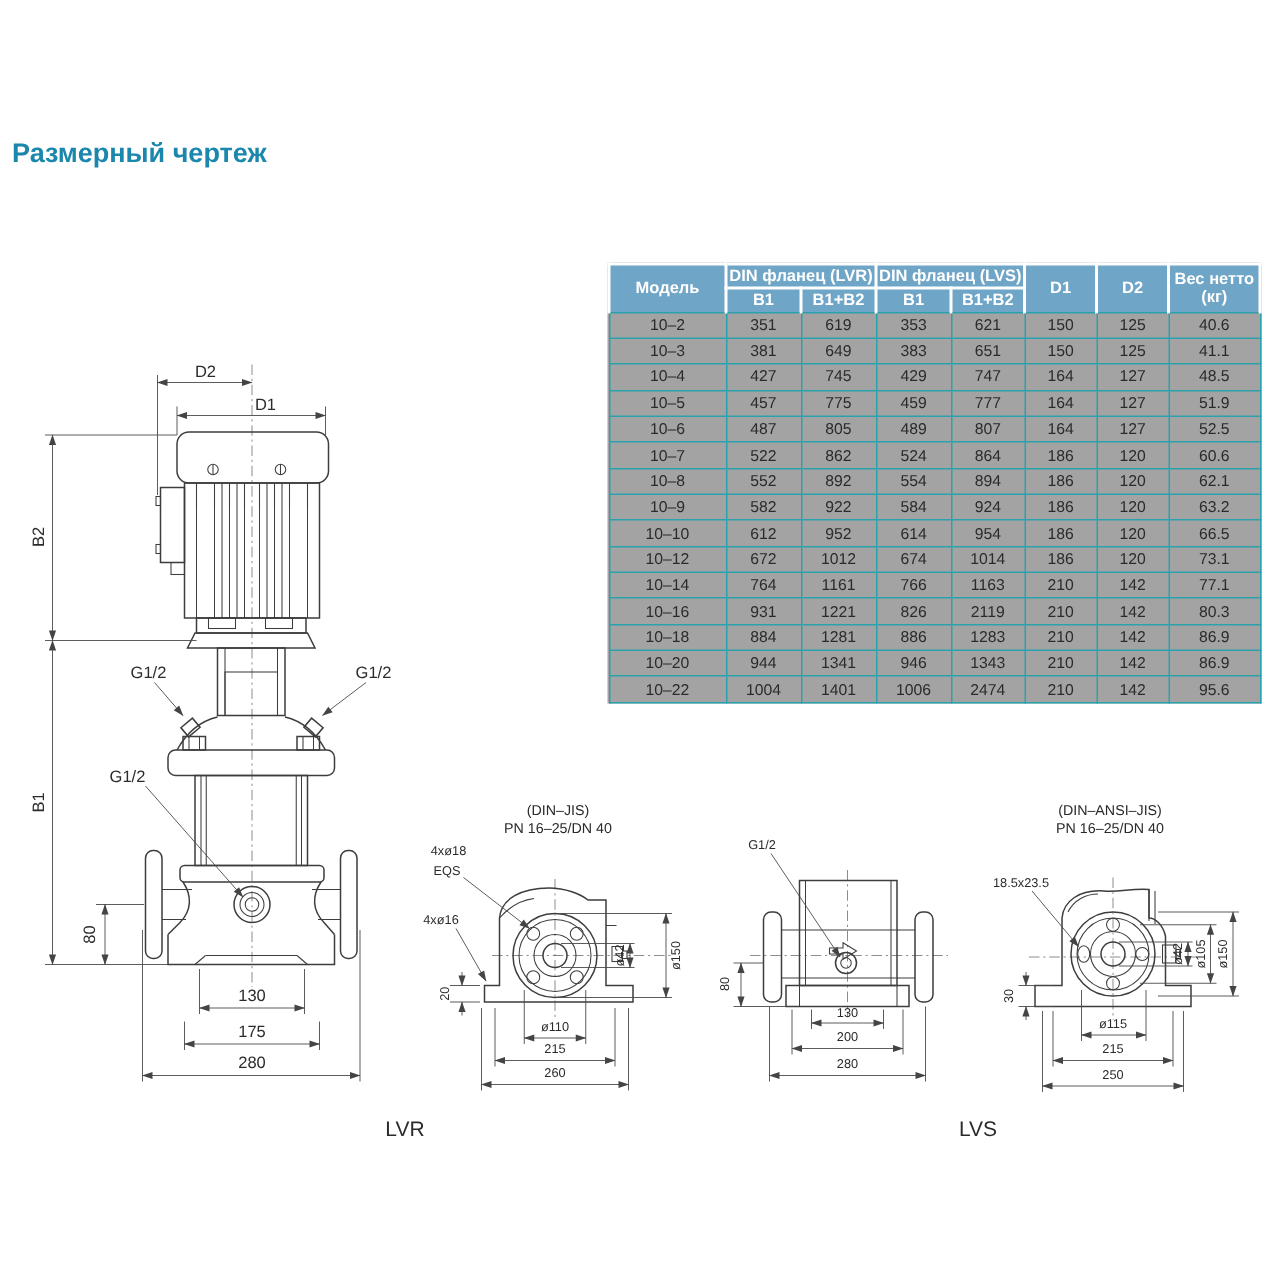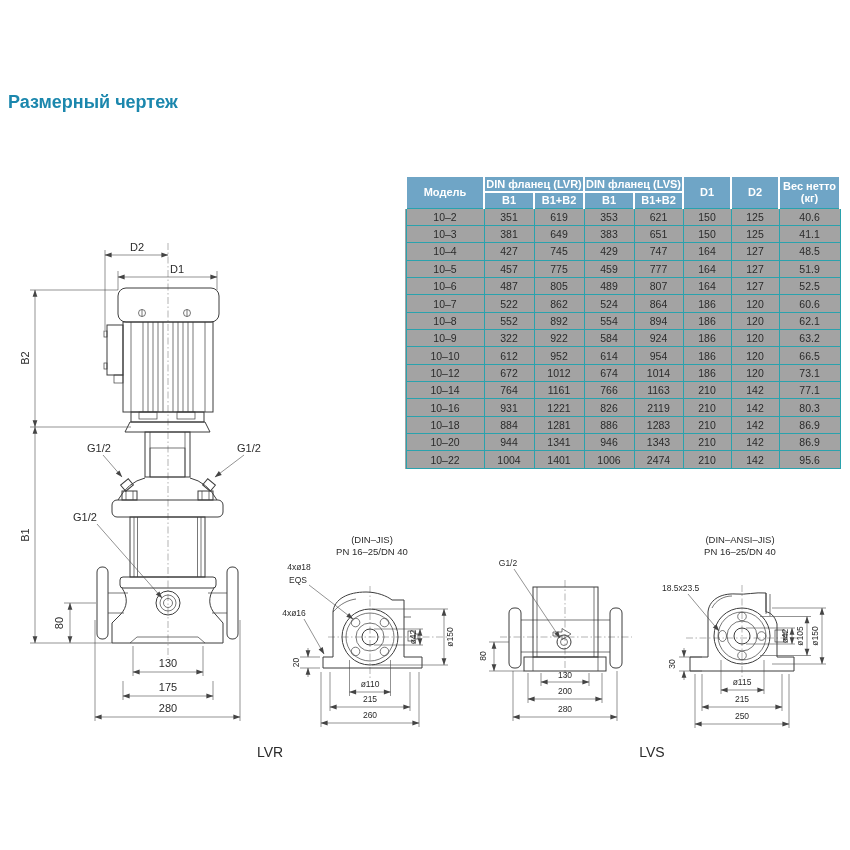--- a/index.html
+++ b/index.html
@@ -125,21 +125,21 @@
           <td>552</td>
           <td>892</td>
           <td>554</td>
           <td>894</td>
           <td>186</td>
           <td>120</td>
           <td>62.1</td>
         </tr>
         <tr>
           <td>10–9</td>
-          <td>322</td>
+          <td>582</td>
           <td>922</td>
           <td>584</td>
           <td>924</td>
           <td>186</td>
           <td>120</td>
           <td>63.2</td>
         </tr>
         <tr>
           <td>10–10</td>
           <td>612</td>

